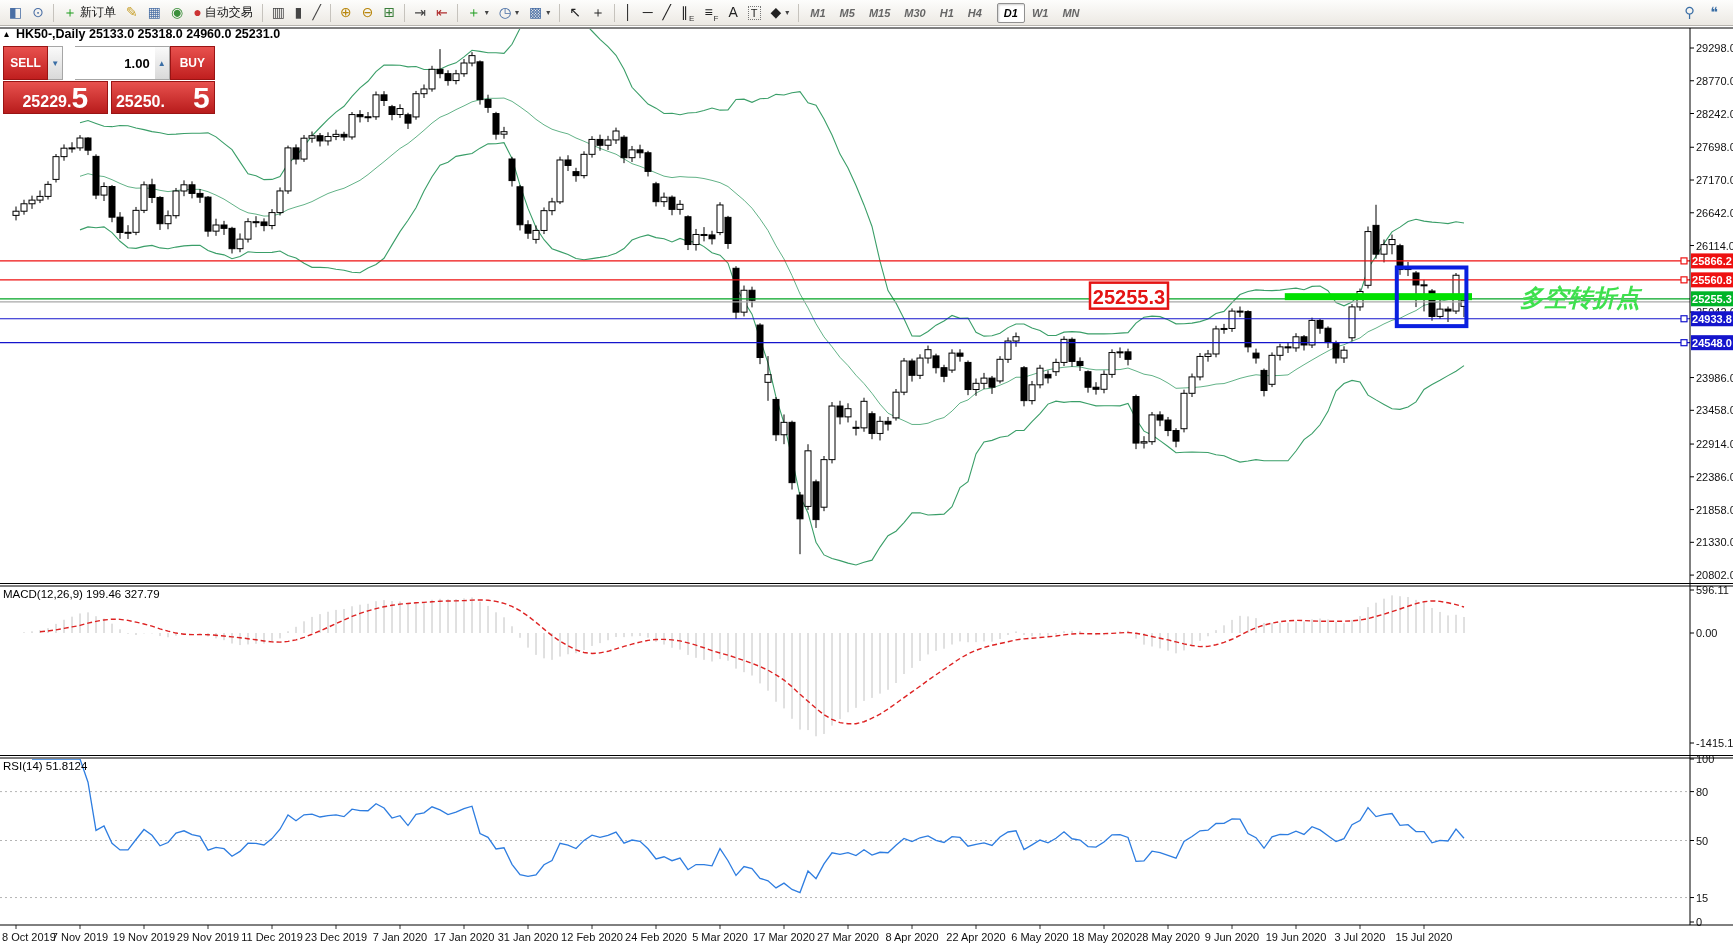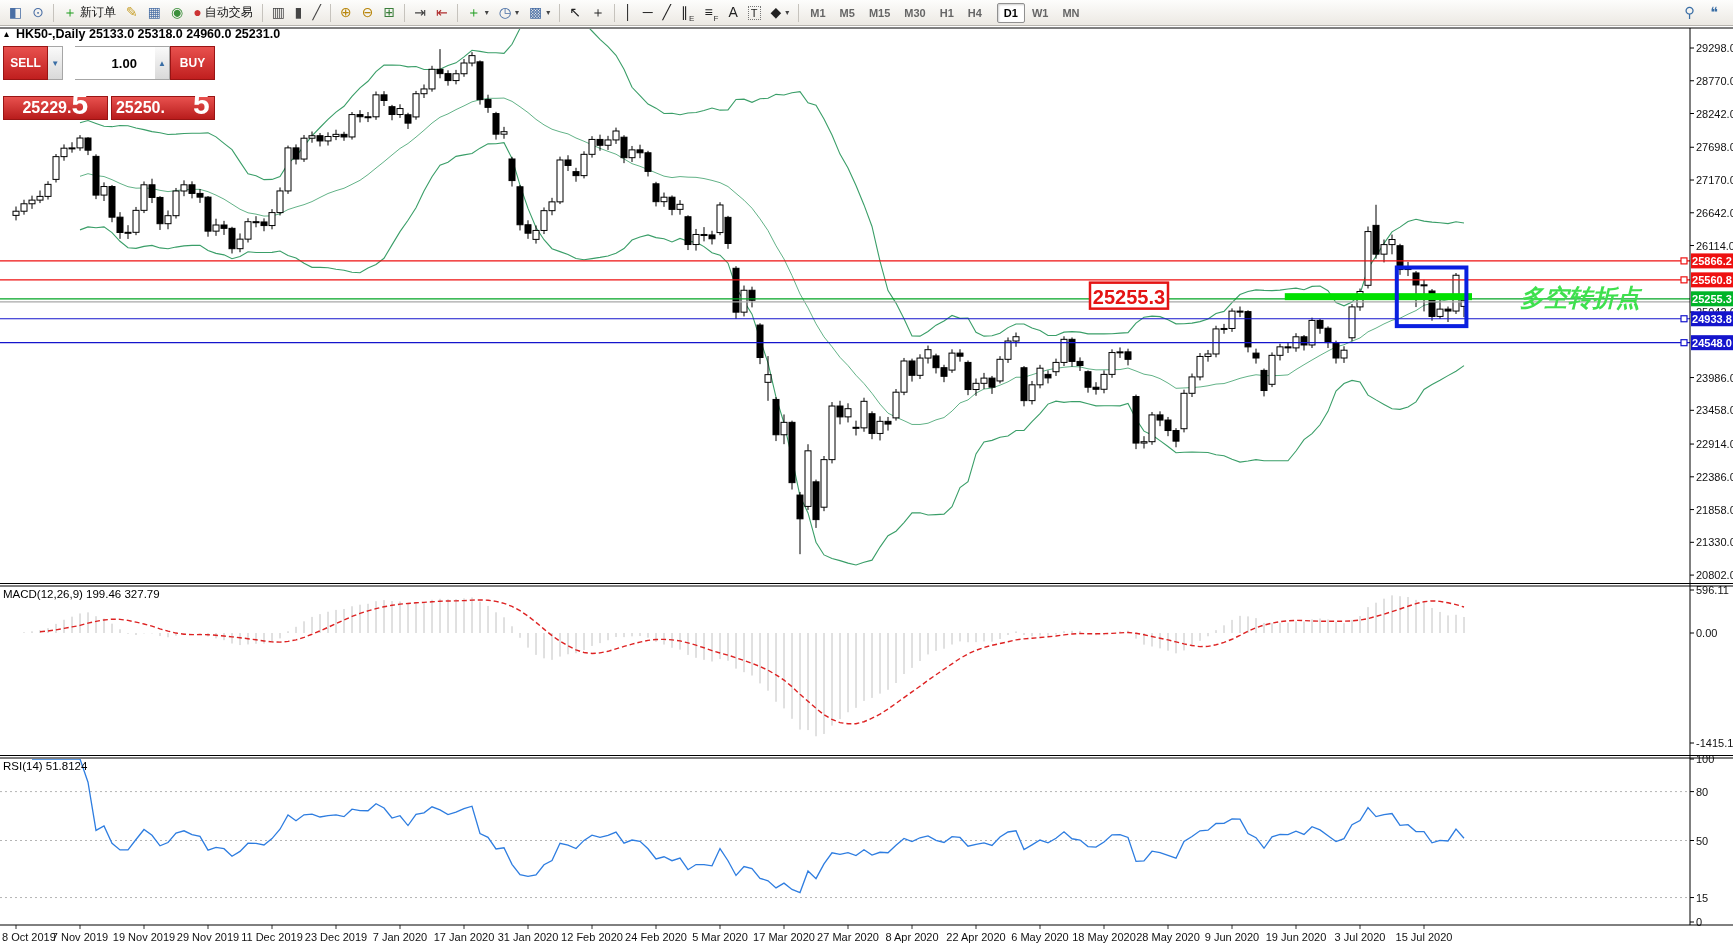--- a/index.html
+++ b/index.html
@@ -14,38 +14,38 @@
     display:flex;align-items:center;padding:0 4px;box-sizing:border-box;z-index:5;}
   .tbtn{display:flex;align-items:center;gap:3px;height:20px;padding:1px 4px;
     border:1px solid transparent;border-radius:2px;font-size:12px;color:#222;cursor:default;}
   .glyph{font-size:14px;line-height:15px;}
   .sub{font-size:8px;align-self:flex-end;margin-left:-2px;color:#333;}
   .caret{font-size:8px;color:#444;margin-left:1px;}
   .boxed .glyph{border:1px dotted #777;font-size:11px;line-height:12px;padding:0 2px;}
   .tsep{width:1px;height:18px;background:#c6c3bd;margin:0 4px;flex:none;}
   .tlabel{font-size:12px;color:#111;}
   .tf{font-size:11px;font-weight:bold;color:#666;padding:3px 6px;border:1px solid transparent;
-      border-radius:2px;cursor:default;}
+      border-radius:2px;cursor:default;font-style:italic;}
   .tf.active{border:1px solid #909090;background:#fff;color:#000;
       box-shadow:inset 1px 1px 2px #cfcfcf;margin-left:8px;}
   .tright{margin-left:auto;display:flex;align-items:center;gap:6px;padding-right:6px;}
 
   
   .quote{position:absolute;left:3px;top:46px;width:212px;z-index:4;}
   .qrow1{display:flex;height:34px;}
-  .qrow2{display:flex;height:24px;margin-top:16px;}
+  .qrow2{display:flex;height:33px;margin-top:1px;}
   .qbtn{width:48px;background:linear-gradient(#e8514e,#c01f1f);border:1px solid #991414;
     color:#fff;font-size:12px;font-weight:bold;display:flex;align-items:center;
     justify-content:center;box-sizing:border-box;}
   .spin{width:16px;background:linear-gradient(#fafafa,#d9d9d9);border:1px solid #a6a6a6;
     border-left:none;display:flex;align-items:center;justify-content:center;
     font-size:8px;color:#3a6ea5;box-sizing:border-box;}
   .lot{width:84px;background:#fff;border-top:1px solid #a6a6a6;border-bottom:1px solid #a6a6a6;
     font-size:13px;font-weight:bold;color:#000;display:flex;align-items:center;
-    justify-content:flex-end;padding-right:18px;box-sizing:border-box;margin-left:12px;}
+    justify-content:flex-end;padding-right:5px;box-sizing:border-box;margin-left:12px;}
   .price{flex:1;background:linear-gradient(#e8514e,#b81c1c);border:1px solid #991414;
     color:#fff;display:flex;align-items:flex-end;justify-content:center;
     padding-bottom:2px;box-sizing:border-box;}
   .price+.price{margin-left:3px;gap:28px;}
   .p-small{font-size:16px;font-weight:bold;line-height:18px;}
   .p-big{font-size:30px;font-weight:bold;line-height:26px;}
 </style>
 </head>
 <body>
 

